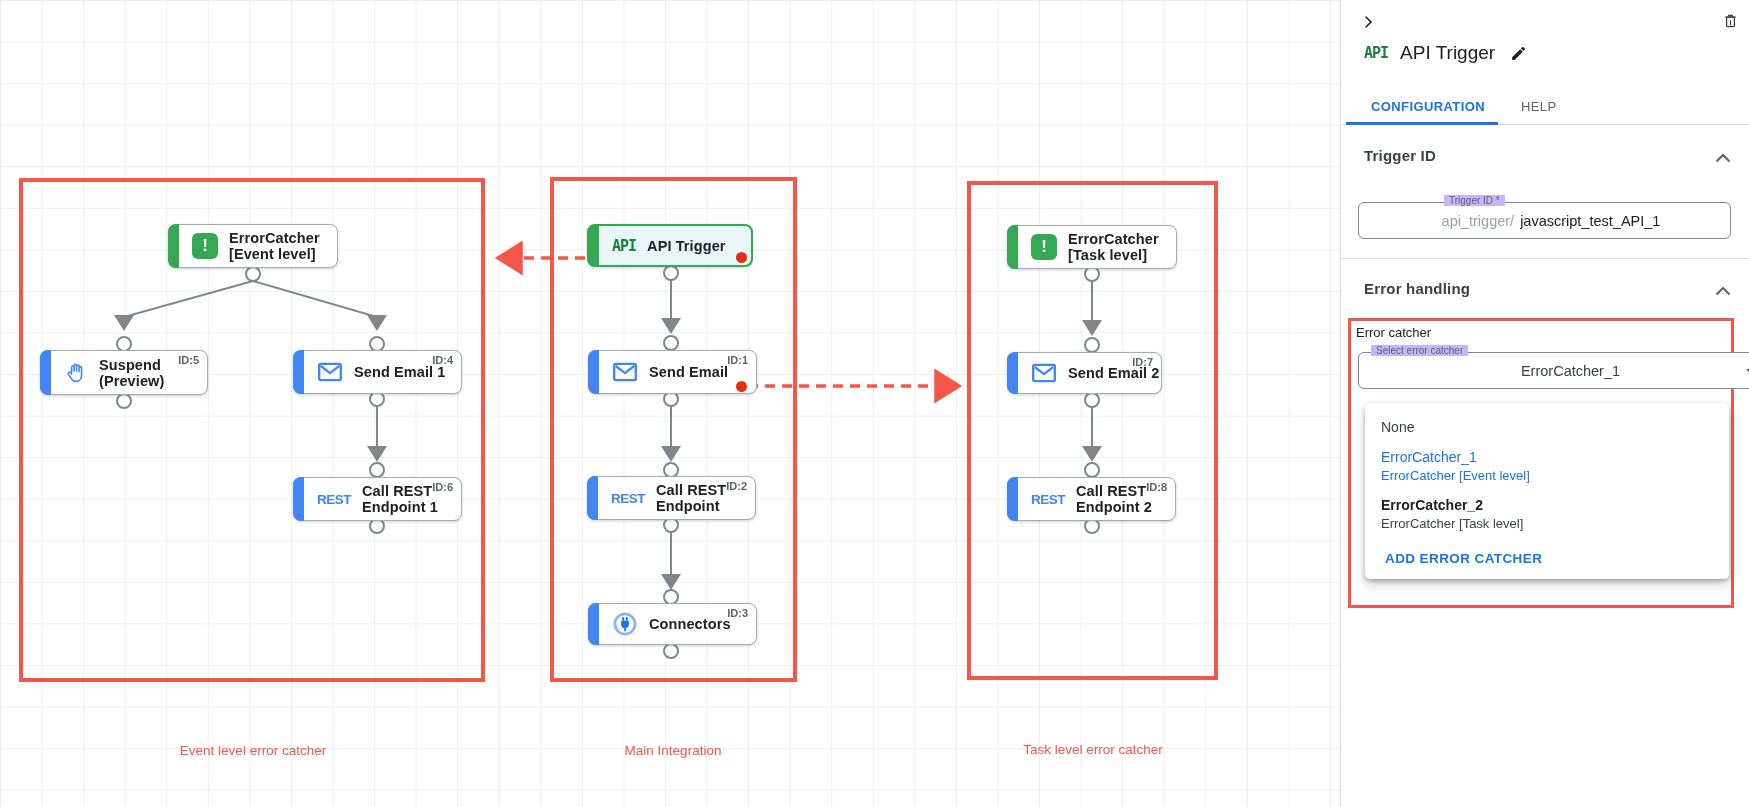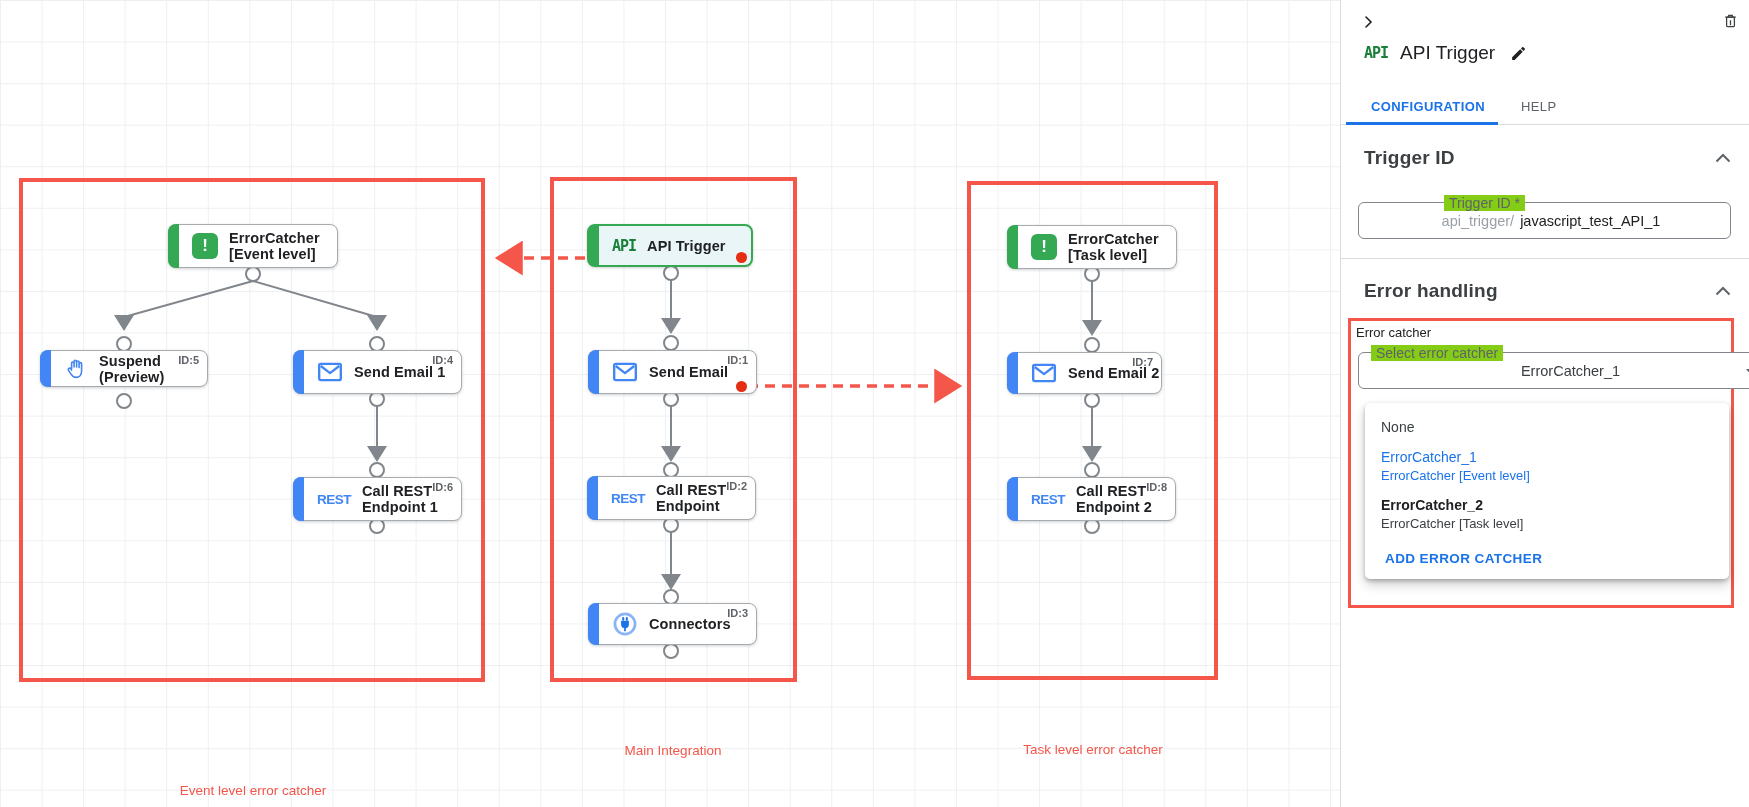--- a/index.html
+++ b/index.html
@@ -44,24 +44,24 @@
   .icon-btn { position:absolute; width:22px; height:22px; display:flex; align-items:center; justify-content:center; cursor:pointer; }
   .panel-title-row { position:absolute; left:23px; top:42px; display:flex; align-items:center; gap:12px; }
   .panel-api-badge { color:#188038; font-weight:bold; font-size:15px; font-family:"DejaVu Sans Mono",monospace; letter-spacing:-1px; }
   .panel-title { font-size:19px; color:#202124; }
   .tabs-row { position:absolute; left:0; top:93px; width:100%; height:30px; }
   .tab-item { position:absolute; top:6px; font-size:13px; font-weight:bold; letter-spacing:.4px; }
   .tab-configuration { left:30px; color:#1a73e8; }
   .tab-help { left:180px; color:#5f6368; font-weight:normal; }
   .tabs-divider { position:absolute; left:0; top:124px; width:100%; height:1px; background:#dadce0; }
   .tab-underline { position:absolute; left:5px; top:122px; width:152px; height:3px; background:#1a73e8; }
-  .section-heading { position:absolute; left:23px; font-size:19px; font-weight:bold; color:#3c4043; letter-spacing:.2px; }
+  .section-heading { position:absolute; left:23px; font-size:15px; font-weight:bold; color:#3c4043; letter-spacing:.2px; }
   .chevron-up-btn { position:absolute; left:374px; width:20px; height:14px; cursor:pointer; }
   .mat-field { position:absolute; left:17px; width:373px; height:37px; border:1px solid #80868b; border-radius:6px; background:#fff; }
-  .mat-legend { position:absolute; top:-8px; background:#84cc16; padding:0 5px; font-size:14px; color:#5f6368; white-space:nowrap; }
+  .mat-legend { position:absolute; top:-8px; background:#c4b5fd; padding:0 5px; font-size:10px; color:#5f6368; white-space:nowrap; }
   .field-content { display:flex; align-items:center; height:100%; padding-left:13px; font-size:14.5px;justify-content:center; }
   .field-prefix { color:#9aa0a6; }
   .field-value { color:#202124; margin-left:6px; }
   .section-divider { position:absolute; left:0; top:258px; width:100%; height:1px; background:#dadce0; }
   .error-box { position:absolute; left:7px; top:318px; width:386px; height:290px; border:3px solid #f5564a; }
   .error-catcher-label { position:absolute; left:15px; top:325px; font-size:13px; color:#202124;text-align:center; }
   .select-caret { position:absolute; right:13px; top:16px; width:0; height:0;
                   border-left:5.5px solid transparent; border-right:5.5px solid transparent; border-top:6px solid #5f6368; }
   .dropdown-card { position:absolute; left:24px; top:403px; width:364px; height:176px; background:#fff; border-radius:5px;
                    box-shadow:0 2px 4px rgba(0,0,0,.25), 0 6px 12px rgba(0,0,0,.18); padding-top:8px; z-index:12; }
@@ -137,21 +137,21 @@
       <path d="M748,386 L957,386" marker-end="url(#rarrow)"></path>
     </g>
   </svg>
 
   <div class="node" style="left:168px;top:224px;width:170px;">
     <span class="tab green"></span>
     <span class="nicon ec-icon">!</span>
     <span class="nlabel">ErrorCatcher [Event level]</span>
   </div>
 
-  <div class="node" style="left:40px;top:350px;width:168px;height:37px;justify-content:space-between;">
+  <div class="node" style="left:40px;top:350px;width:168px;height:45px;justify-content:space-between;">
     <span class="tab blue"></span>
     <span class="nicon">
       <svg width="24" height="24" viewBox="0 0 24 24">
           <path d="M7.6 11.5 V6.2 a1.25 1.25 0 0 1 2.5 0 V10 M10.1 10 V4.6 a1.25 1.25 0 0 1 2.5 0 V10 M12.6 10 V5.2 a1.25 1.25 0 0 1 2.5 0 V10.6 M15.1 10.6 V6.9 a1.25 1.25 0 0 1 2.5 0 V14 c0 3.9-2.4 6.4-5.4 6.4 -2.3 0-3.8-1-5.2-3.3 L4.5 13.4 c-.6-1-.2-1.9.7-2.2 .7-.2 1.4.1 1.9 1l.5.9" fill="none" stroke="#4285f4" stroke-width="1.6" stroke-linecap="round" stroke-linejoin="round"></path>
         </svg>
     </span>
     <span class="nlabel">Suspend (Preview)</span>
     <span class="nid">ID:5</span>
   </div>
 
@@ -234,21 +234,21 @@
     <span class="nid">ID:7</span>
   </div>
 
   <div class="node" style="left:1007px;top:477px;width:169px;">
     <span class="tab blue"></span>
     <span class="nicon rest-icon">REST</span>
     <span class="nlabel">Call REST Endpoint 2</span>
     <span class="nid">ID:8</span>
   </div>
 
-  <div class="group-label" style="left:253px;top:743px;margin-top:40px;">Event level error catcher</div>
+  <div class="group-label" style="left:253px;top:743px;">Event level error catcher</div>
   <div class="group-label" style="left:673px;top:743px;">Main Integration</div>
   <div class="group-label" style="left:1093px;top:742px;">Task level error catcher</div>
 </div>
 
 <div class="panel">
 
   <div class="icon-btn" style="left:16px;top:11px;">
     <svg width="16" height="16" viewBox="0 0 24 24">
         <path d="M9 4.5 L16.5 12 L9 19.5" fill="none" stroke="#202124" stroke-width="2.4" stroke-linecap="round"></path>
       </svg>

